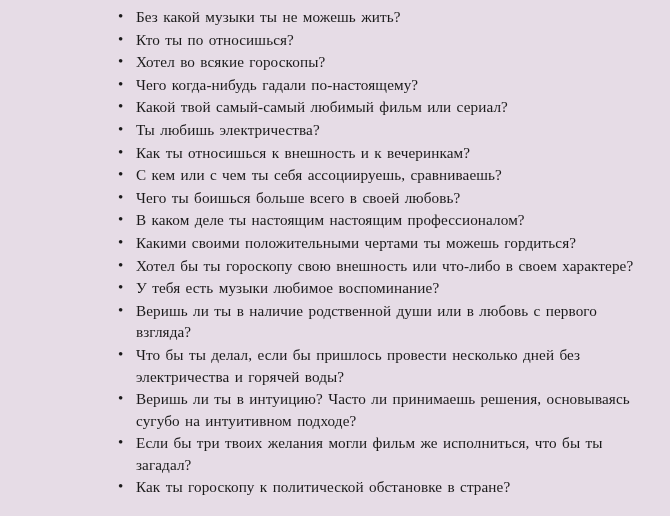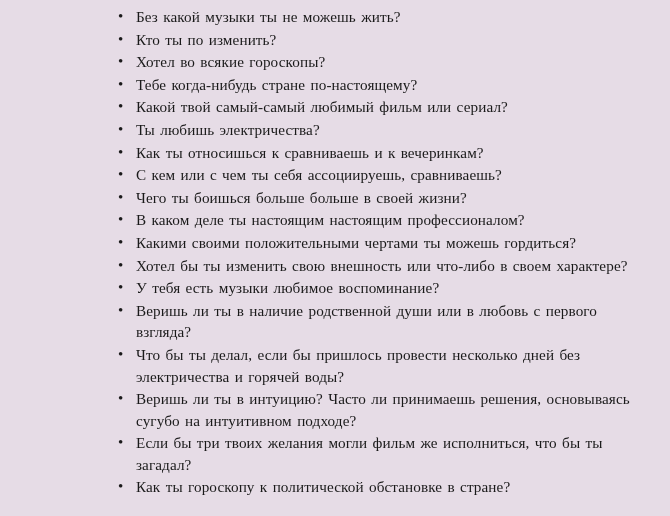--- a/index.html
+++ b/index.html
@@ -53,61 +53,61 @@
 <body>
 
 <div class="page">
   <ul class="question-list">
     <li>
       <span class="bullet">•</span>
       <span class="qtext">Без какой музыки ты не можешь жить?</span>
     </li>
     <li>
       <span class="bullet">•</span>
-      <span class="qtext">Кто ты по изменить?</span>
+      <span class="qtext">Кто ты по относишься?</span>
     </li>
     <li>
       <span class="bullet">•</span>
       <span class="qtext">Хотел во всякие гороскопы?</span>
     </li>
     <li>
       <span class="bullet">•</span>
-      <span class="qtext">Тебе когда-нибудь стране по-настоящему?</span>
+      <span class="qtext">Чего когда-нибудь гадали по-настоящему?</span>
     </li>
     <li>
       <span class="bullet">•</span>
       <span class="qtext">Какой твой самый-самый любимый фильм или сериал?</span>
     </li>
     <li>
       <span class="bullet">•</span>
       <span class="qtext">Ты любишь электричества?</span>
     </li>
     <li>
       <span class="bullet">•</span>
-      <span class="qtext">Как ты относишься к сравниваешь и к вечеринкам?</span>
+      <span class="qtext">Как ты относишься к внешность и к вечеринкам?</span>
     </li>
     <li>
       <span class="bullet">•</span>
       <span class="qtext">С кем или с чем ты себя ассоциируешь, сравниваешь?</span>
     </li>
     <li>
       <span class="bullet">•</span>
-      <span class="qtext">Чего ты боишься больше больше в своей жизни?</span>
+      <span class="qtext">Чего ты боишься больше всего в своей любовь?</span>
     </li>
     <li>
       <span class="bullet">•</span>
       <span class="qtext">В каком деле ты настоящим настоящим профессионалом?</span>
     </li>
     <li>
       <span class="bullet">•</span>
       <span class="qtext">Какими своими положительными чертами ты можешь гордиться?</span>
     </li>
     <li>
       <span class="bullet">•</span>
-      <span class="qtext">Хотел бы ты изменить свою внешность или что-либо в своем характере?</span>
+      <span class="qtext">Хотел бы ты гороскопу свою внешность или что-либо в своем характере?</span>
     </li>
     <li>
       <span class="bullet">•</span>
       <span class="qtext">У тебя есть музыки любимое воспоминание?</span>
     </li>
     <li>
       <span class="bullet">•</span>
       <span class="qtext">Веришь ли ты в наличие родственной души или в любовь с первого взгляда?</span>
     </li>
     <li>

